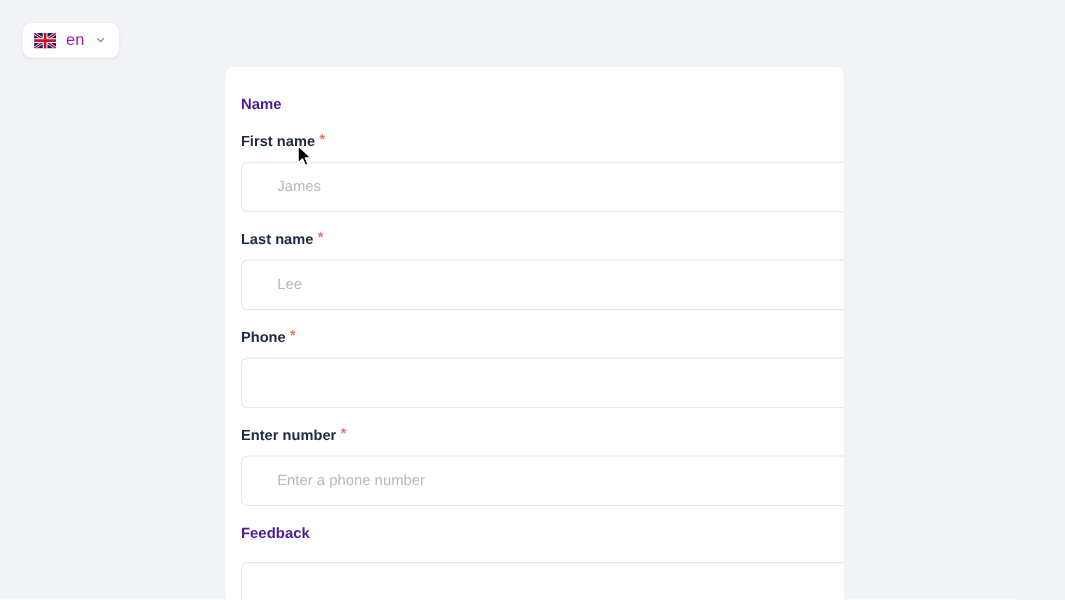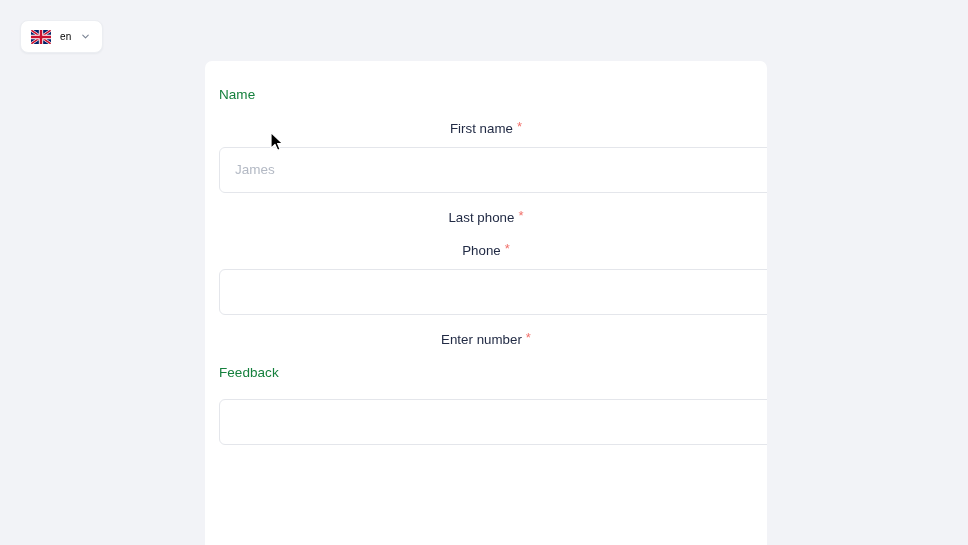--- a/index.html
+++ b/index.html
@@ -33,22 +33,22 @@
     height: 33px;
   }
   .flag-icon {
     width: 20px;
     height: 14px;
     display: block;
     border-radius: 1px;
     flex: 0 0 auto;
   }
   .lang-code {
-    font-size: 10px;
-    color: #000000;
+    font-size: 15px;
+    color: #a21caf;
     font-weight: 400;
     line-height: 1;
     letter-spacing: 0.1px;
   }
   .chevron-down {
     width: 11px;
     height: 11px;
     display: block;
     color: #7b8494;
     flex: 0 0 auto;
@@ -66,43 +66,42 @@
     padding: 26px 14px 0 14px;
     overflow: hidden;
   }
 
   .form-inner {
     padding: 0 0px;
   }
 
   .section-header {
     font-size: 13.5px;
-    font-weight: normal;
-    color: #15803d;
+    font-weight: bold;
+    color: #4c1d95;
     letter-spacing: 0.05px;
     margin: 0 0 19px 0;
   }
   .section-header.feedback-header {
     margin-top: 0px;
   }
 
   .field-block {
     margin-bottom: 12px;
   }
 
   .field-label {
     display: flex;
     align-items: center;
     font-size: 13.3px;
-    font-weight: normal;
+    font-weight: bold;
     color: #222b45;
     letter-spacing: 0.02px;
     margin-bottom: 10px;
     line-height: 1.2;
-    justify-content: center;
   }
   .required-star {
     color: #f1706a;
     font-size: 13px;
     margin-left: 4px;
     line-height: 1;
     position: relative;
     top: -2px;
   }
 
@@ -115,21 +114,21 @@
     flex: 0 0 auto;
   }
 
   .text-input {
     display: block;
     width: 559px;
     height: 46px;
     background: #ffffff;
     border: 1px solid #e4e6eb;
     border-radius: 6px;
-    padding: 0 15px;
+    padding: 0 32px;
     font-family: "Liberation Sans", sans-serif;
     font-size: 13.5px;
     color: #2f3a4e;
     outline: none;
   }
   .text-input::placeholder {
     color: #b3b9c4;
     opacity: 1;
   }
 
@@ -176,38 +175,40 @@
     <div class="field-block gap-after">
       <div class="field-label">
         <span>First name</span>
         <span class="required-star">*</span>
       </div>
       <input class="text-input" type="text" value="" placeholder="James" style="">
     </div>
 
     <div class="field-block gap-after">
       <div class="field-label">
-        <span>Last phone</span>
-        <span class="required-star">*</span>
-      </div>
+        <span>Last name</span>
+        <span class="required-star">*</span>
+      </div>
+      <input class="text-input" type="text" value="" placeholder="Lee" style="">
     </div>
 
     <div class="field-block gap-after">
       <div class="field-label">
         <span>Phone</span>
         <span class="required-star">*</span>
       </div>
       <input class="text-input" type="text" value="" placeholder="" style="">
     </div>
 
     <div class="field-block gap-after">
       <div class="field-label">
         <span>Enter number</span>
         <span class="required-star">*</span>
       </div>
+      <input class="text-input" type="text" value="" placeholder="Enter a phone number" style="">
     </div>
 
     <div class="section-header feedback-header">Feedback</div>
 
     <div class="field-block bottom-field">
       <input class="text-input" type="text" value="" placeholder="" style="">
     </div>
 
   </div>
 </div>

